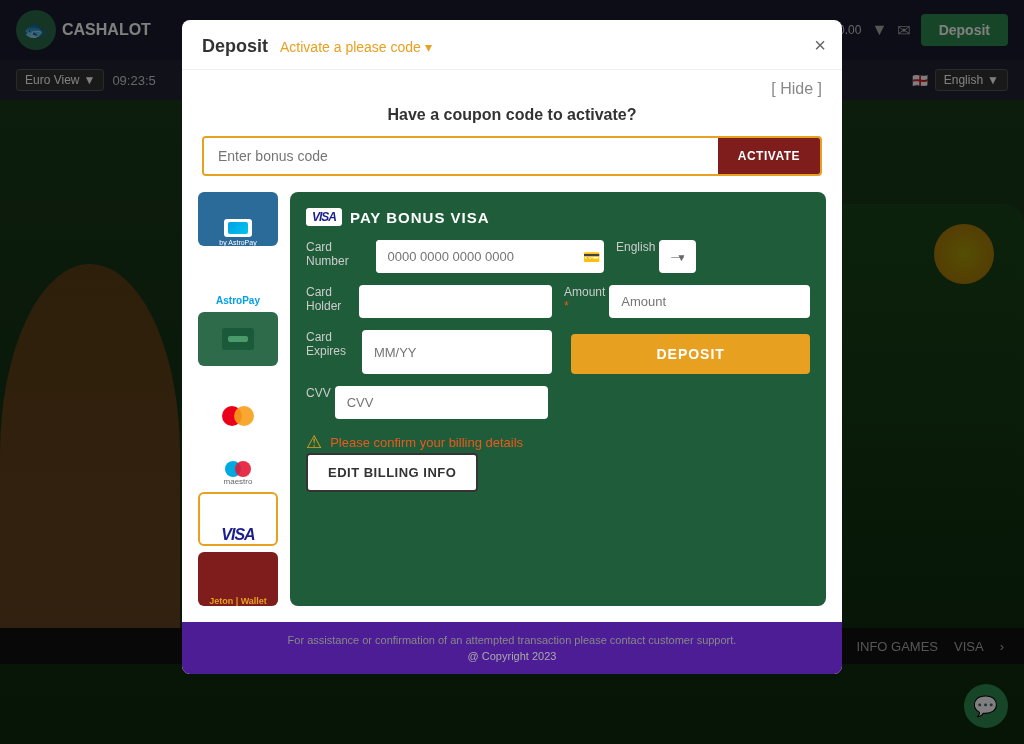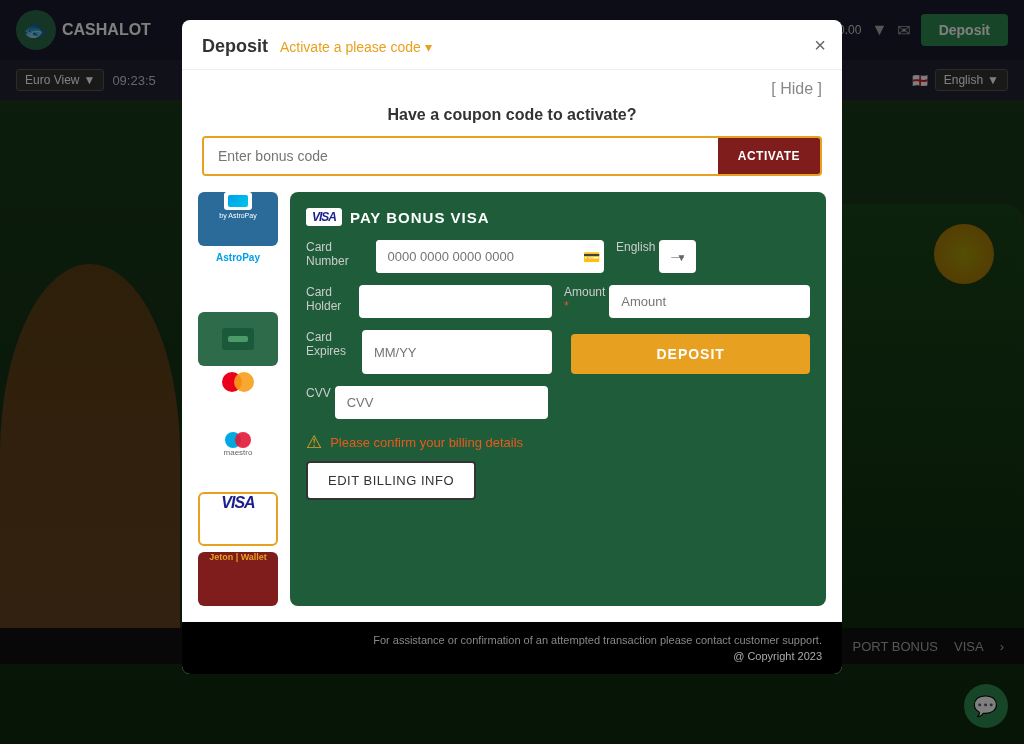--- a/index.html
+++ b/index.html
@@ -287,21 +287,21 @@
       width: 80px;
       display: flex;
       flex-direction: column;
       gap: 6px;
     }
     .pay-method {
       background: #2d6b4a;
       border-radius: 6px;
       height: 54px;
       display: flex;
-      align-items: flex-start;
+      align-items: flex-end;
       justify-content: center;
       cursor: pointer;
       overflow: hidden;
     }
     .pay-method.active {
       border: 2px solid #e8a020;
     }
     .astropay-card {
       background: white;
     }
@@ -450,31 +450,31 @@
     }
 
     
     .edit-billing-btn {
       background: white;
       color: #333;
       border: 2px solid #333;
       border-radius: 4px;
       padding: 10px 20px;
       font-size: 13px;
-      font-weight: normal;
-      cursor: pointer;
-      margin-top: 8px;
+      font-weight: bold;
+      cursor: pointer;
+      margin-top: 0;
       letter-spacing: 0.5px;
     }
 
     
     .modal-footer {
       padding: 12px 20px;
-      text-align: right;
-      background: #000000;
+      text-align: center;
+      background: #4c1d95;
     }
     .footer-note {
       color: #888;
       font-size: 11px;
       margin-bottom: 4px;
     }
     .footer-copy {
       color: #aaa;
       font-size: 11px;
     }
@@ -530,21 +530,21 @@
 
   <div style="position:absolute;bottom:100px;left:0;width:180px;height:380px;background:linear-gradient(180deg,#8b4513,#a0522d);border-radius:50% 50% 0 0;opacity:0.6;"></div>
   <div style="position:absolute;bottom:100px;right:0;width:260px;height:440px;background:linear-gradient(180deg,#1a4a1a,#0d2a0d);border-radius:20px 20px 0 0;opacity:0.7;">
     <div style="position:absolute;top:20px;right:30px;width:60px;height:60px;background:radial-gradient(circle,#ffd700,#ff8c00);border-radius:50%;opacity:0.9;"></div>
   </div>
 
   <div class="bottom-strip">
     <span class="bottom-strip-item">🔍</span>
     <span class="bottom-strip-item">‹</span>
     <span class="bottom-strip-item">♡</span>
-    <span class="bottom-strip-item">PORT BONUS</span>
+    <span class="bottom-strip-item">INFO GAMES</span>
     <span class="bottom-strip-item">VISA</span>
     <span class="bottom-strip-item">›</span>
   </div>
 </div>
 
 <div class="chat-icon">💬</div>
 
 <div class="modal-overlay">
   <div class="modal">
 

